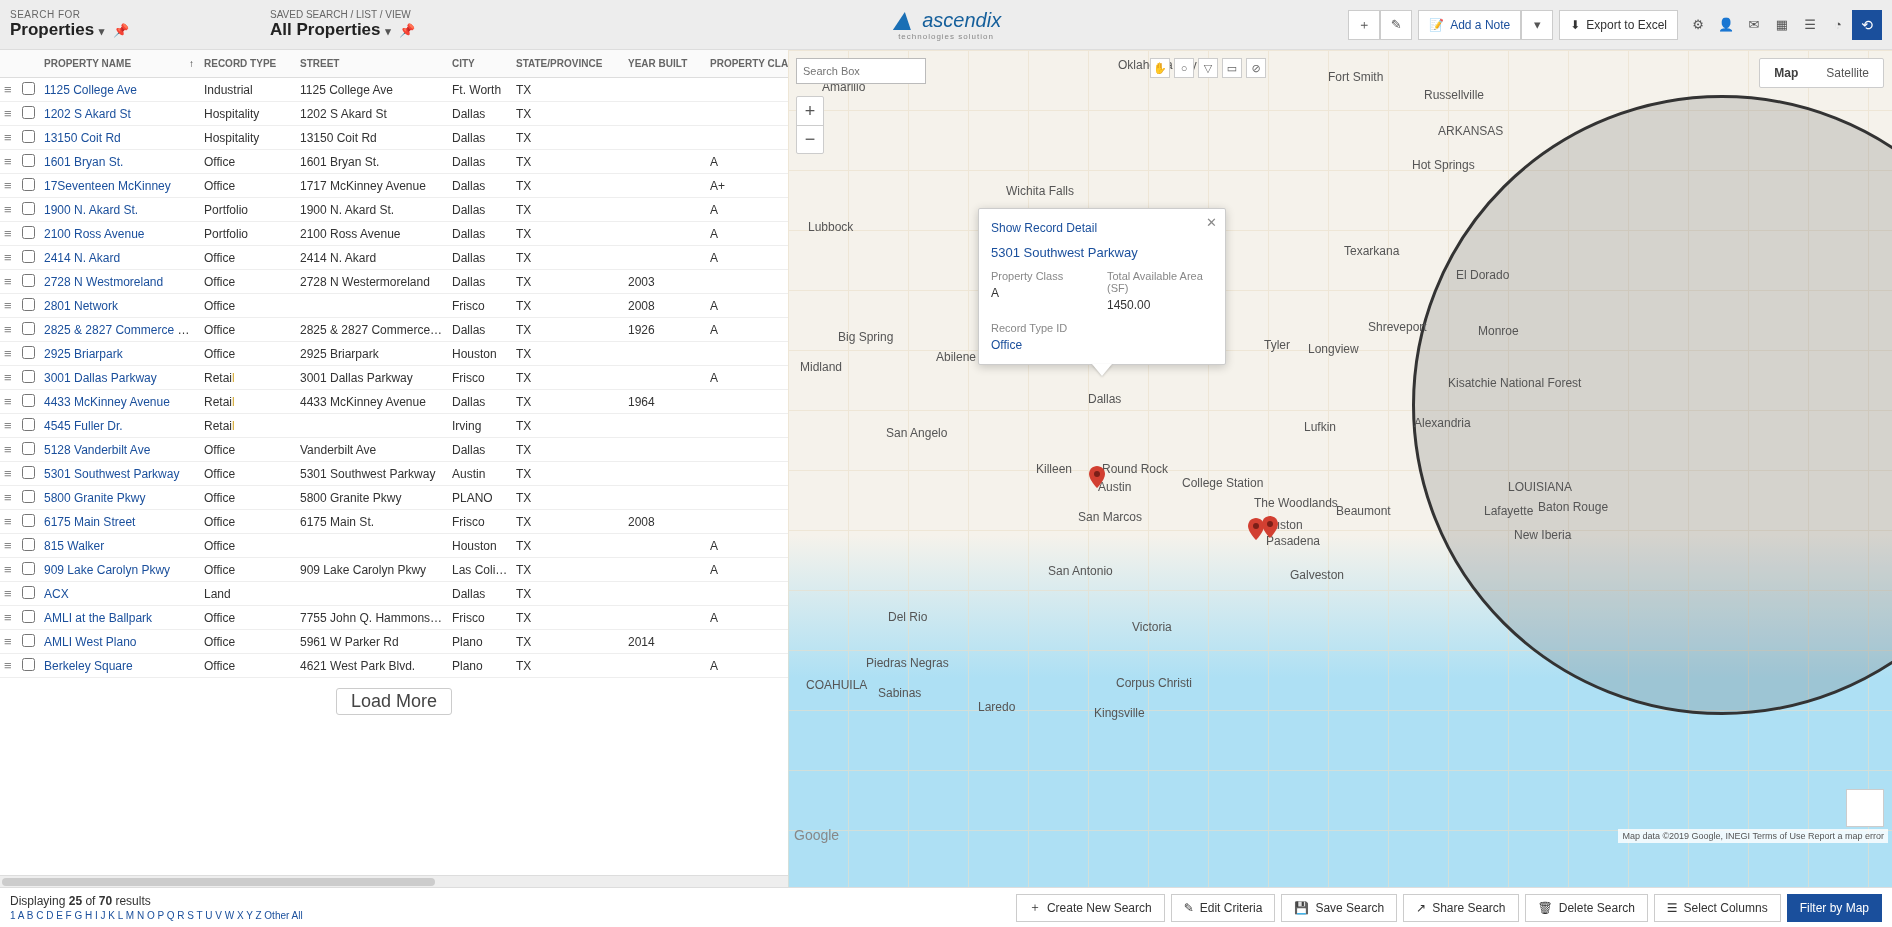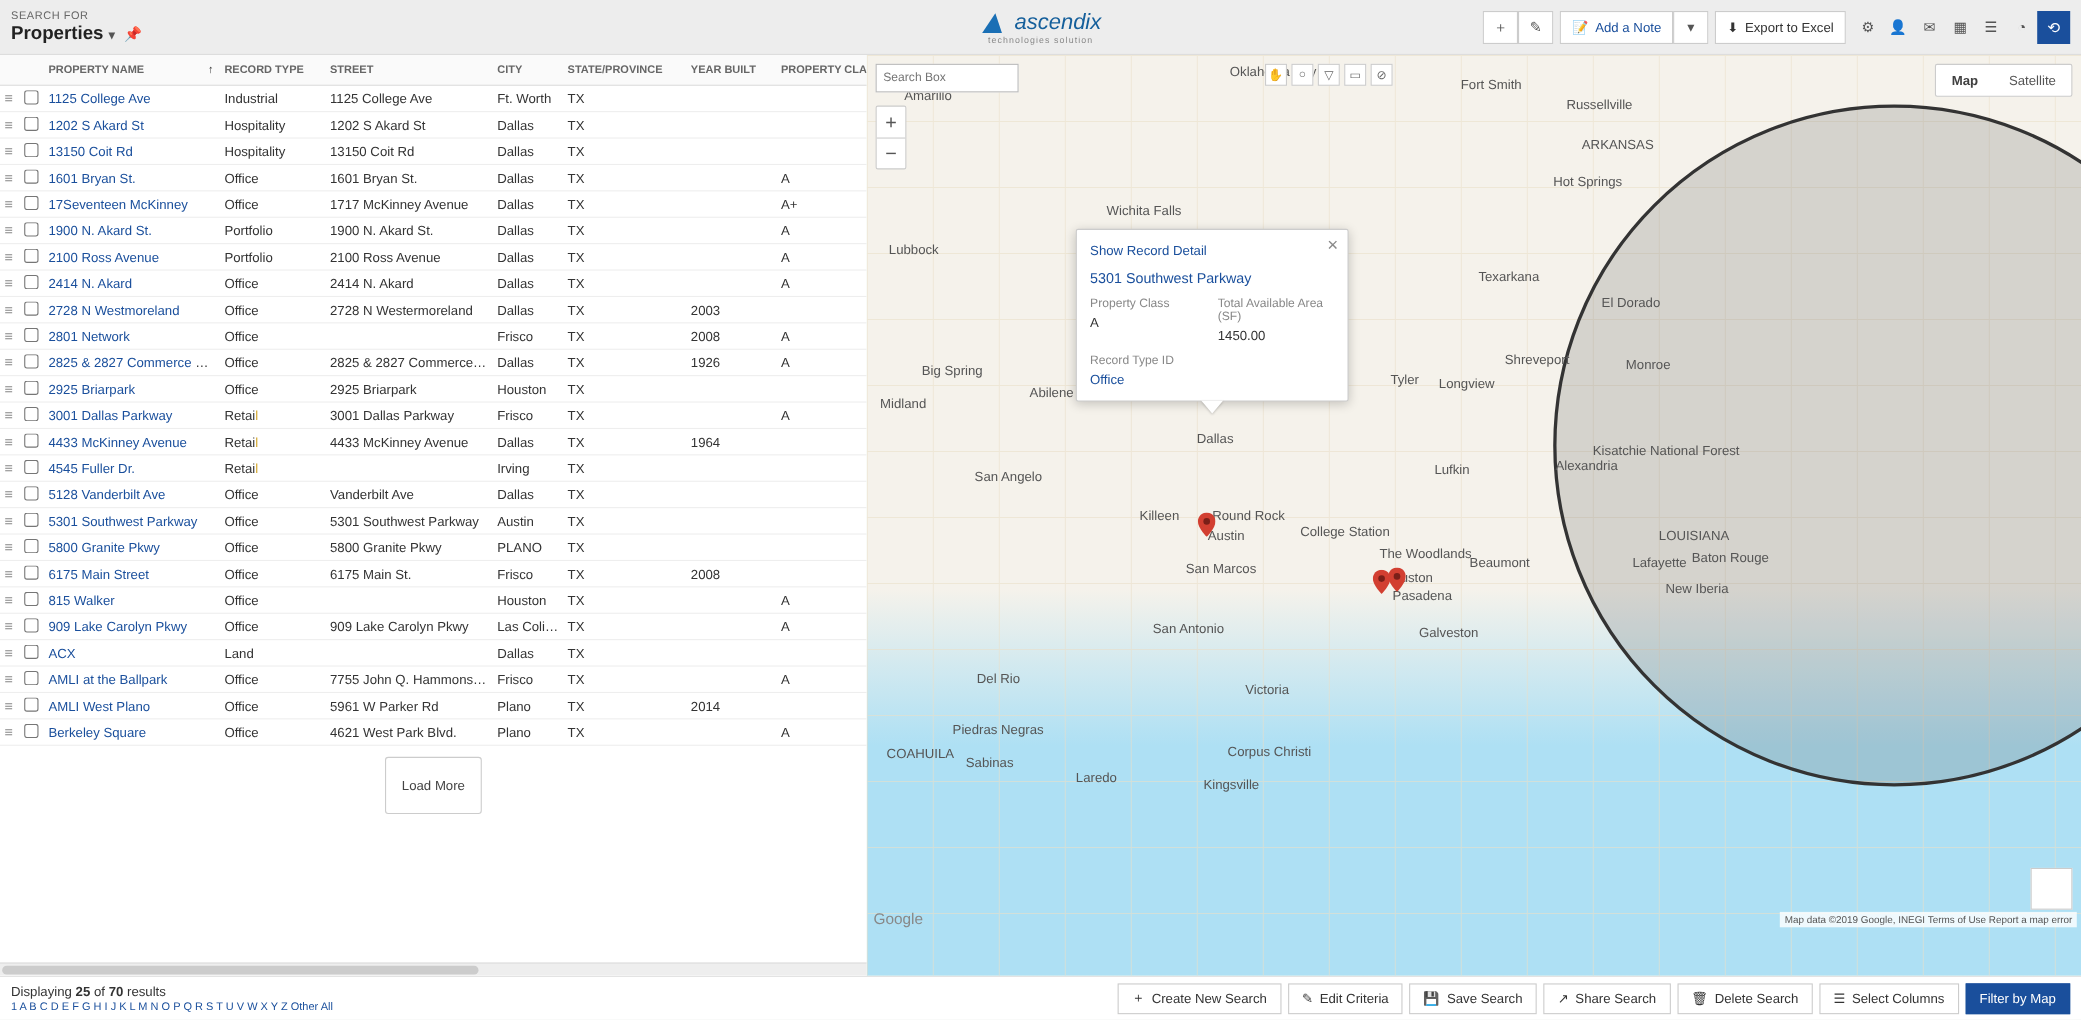--- a/index.html
+++ b/index.html
@@ -43,21 +43,21 @@
 
 .table-body { overflow-y:auto; overflow-x:hidden; flex:1; }
 .row { display:flex; height:24px; align-items:center; border-bottom:1px solid #eee; font-size:12px; }
 .row > div { padding:0 4px; white-space:nowrap; overflow:hidden; text-overflow:ellipsis; }
 .row .name a { color:#1a4f9c; text-decoration:none; cursor:pointer; }
 .row .grip-icon { color:#888; cursor:grab; font-size:13px; }
 .row input[type=checkbox]{ cursor:pointer; }
 .retail-l { color:#d4a72c; }
 
 .load-more { text-align:center; padding:10px; }
-.load-more button { padding:18px 14px; border:1px solid #ccc; background:#fff; border-radius:3px; color:#444; cursor:pointer; font-size:12px; }
+.load-more button { padding:2px 14px; border:1px solid #ccc; background:#fff; border-radius:3px; color:#444; cursor:pointer; font-size:18px; }
 
 .table-scroll { height:12px; background:#eee; border-top:1px solid #ddd; position:relative; }
 .table-scroll .thumb { position:absolute; left:2px; top:2px; width:55%; height:8px; background:#ccc; border-radius:4px; }
 
 
 .map-pane { flex:1; position:relative; background:#eaf3ea; overflow:hidden; }
 .map-bg { position:absolute; inset:0; background:linear-gradient(180deg,#f5f2eb 0%,#f5f2eb 58%,#aee0f4 75%,#aee0f4 100%); }
 .map-bg::before { content:""; position:absolute; inset:0; background-image:
   linear-gradient(#eadfc9 1px, transparent 1px),
   linear-gradient(90deg,#eadfc9 1px, transparent 1px);
@@ -103,20 +103,28 @@
 .footer .actions button:last-child { background:#1a4f9c; color:#fff; border-color:#1a4f9c; }
 </style>
 </head>
 <body>
 
 <div class="header">
   <div class="search-for">
     <div class="label">SEARCH FOR</div>
     <div class="value">
       <span>Properties</span>
+      <span class="caret">▾</span>
+      <span class="pin">📌</span>
+    </div>
+  </div>
+  <div class="saved-search">
+    <div class="breadcrumb">SAVED SEARCH / LIST / VIEW</div>
+    <div class="value">
+      <span>All Properties</span>
       <span class="caret">▾</span>
       <span class="pin">📌</span>
     </div>
   </div>
   <div class="logo">
     <svg width="28" height="22" viewBox="0 0 28 22" style="vertical-align:bottom">
         <path d="M2 20 L14 2 L20 20 Z" fill="#1a6fb5"></path>
       </svg>
     <span class="logo-text">ascendix</span>
     <div class="logo-sub">technologies solution</div>
@@ -464,21 +472,21 @@
         <div class="map-city" style="left: 690px; top: 274px;">Monroe</div>
         <div class="map-city" style="left: 476px; top: 288px;">Tyler</div>
         <div class="map-city" style="left: 520px; top: 292px;">Longview</div>
         <div class="map-city" style="left: 12px; top: 310px;">Midland</div>
         <div class="map-city" style="left: 50px; top: 280px;">Big Spring</div>
         <div class="map-city" style="left: 148px; top: 300px;">Abilene</div>
         <div class="map-city" style="left: 300px; top: 342px;">Dallas</div>
         <div class="map-city" style="left: 98px; top: 376px;">San Angelo</div>
         <div class="map-city" style="left: 516px; top: 370px;">Lufkin</div>
         <div class="map-city" style="left: 626px; top: 366px;">Alexandria</div>
-        <div class="map-city" style="left: 660px; top: 326px; margin-top: 27px;">Kisatchie National Forest</div>
+        <div class="map-city" style="left: 660px; top: 326px;">Kisatchie National Forest</div>
         <div class="map-city" style="left: 248px; top: 412px;">Killeen</div>
         <div class="map-city" style="left: 394px; top: 426px;">College Station</div>
         <div class="map-city" style="left: 466px; top: 446px;">The Woodlands</div>
         <div class="map-city" style="left: 720px; top: 430px;">LOUISIANA</div>
         <div class="map-city" style="left: 548px; top: 454px;">Beaumont</div>
         <div class="map-city" style="left: 696px; top: 454px;">Lafayette</div>
         <div class="map-city" style="left: 750px; top: 450px;">Baton Rouge</div>
         <div class="map-city" style="left: 310px; top: 430px;">Austin</div>
         <div class="map-city" style="left: 314px; top: 412px;">Round Rock</div>
         <div class="map-city" style="left: 726px; top: 478px;">New Iberia</div>

